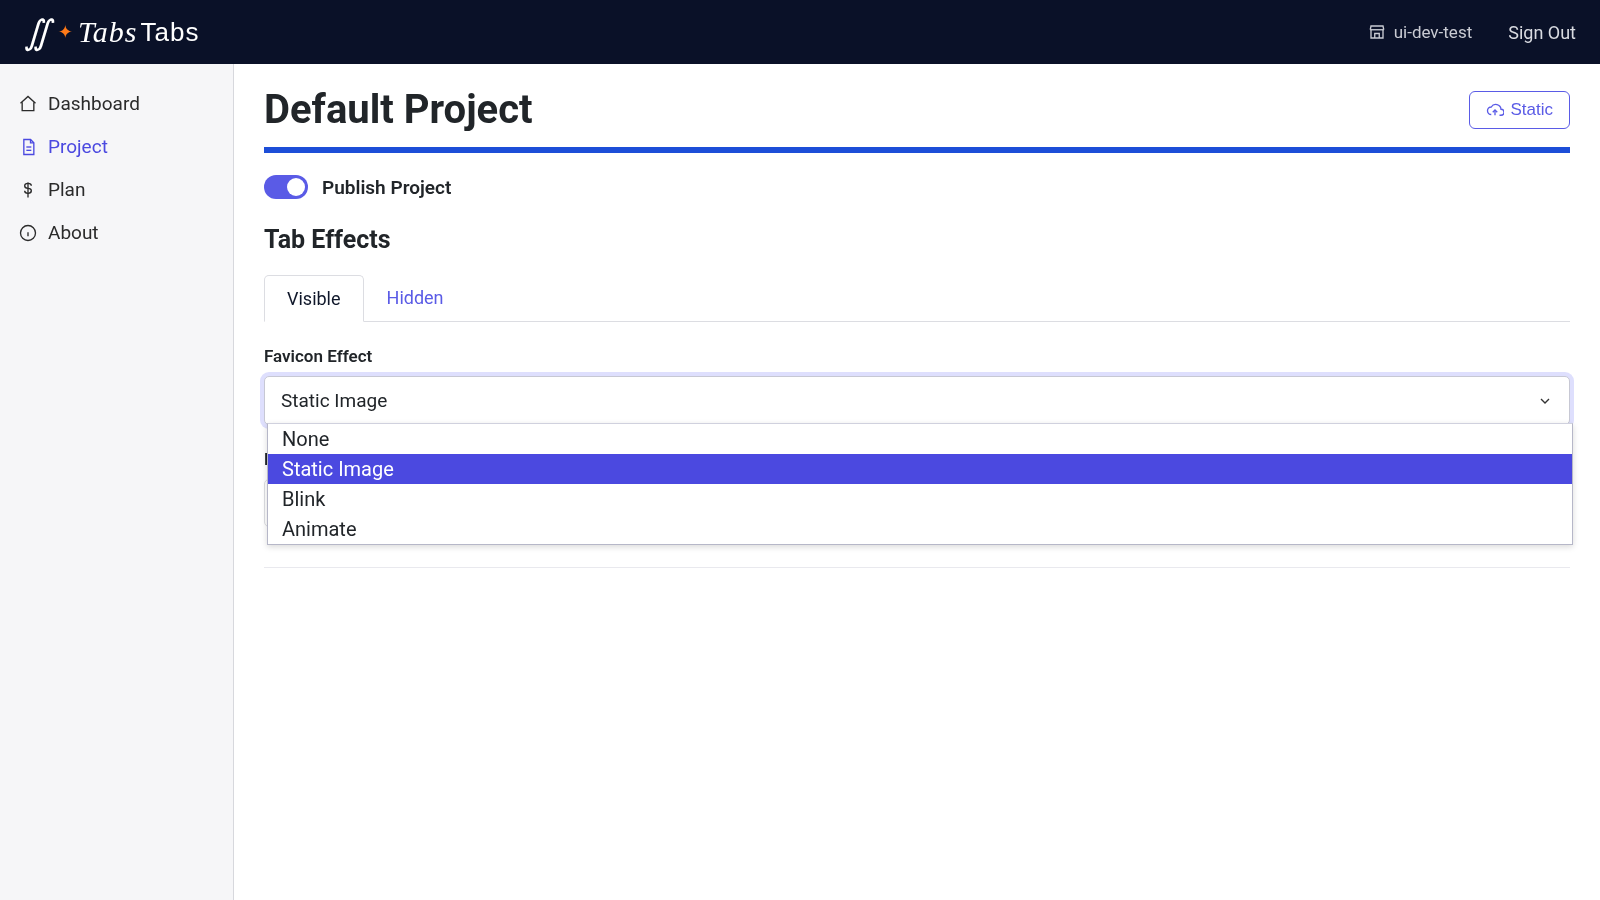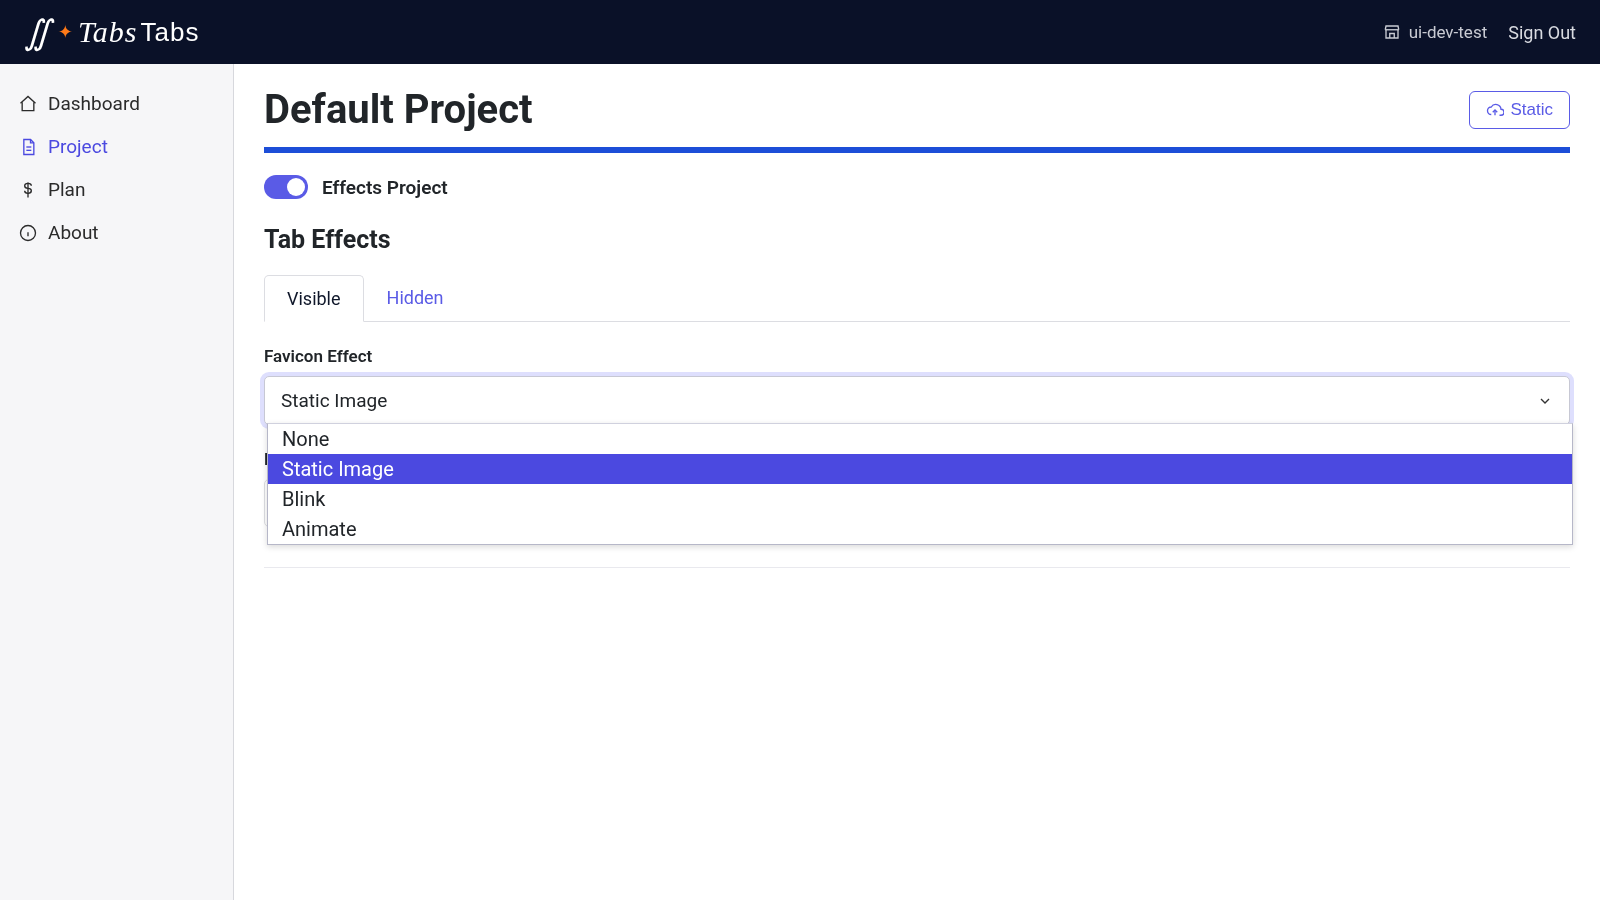--- a/index.html
+++ b/index.html
@@ -32,21 +32,21 @@
   }
   .logo .tilde {
     font-family: Georgia, serif;
     font-style: italic;
     font-size: 34px;
     margin-right: 2px;
   }
   .logo .star { color:#ff7a18; font-size:18px; font-style:normal; margin:0 2px; }
   .logo .hello { font-family: "Brush Script MT", cursive; }
   .logo .tabs { font-family: -apple-system, Arial, sans-serif; font-style: normal; font-size:26px; font-weight:500; margin-left:1px;}
-  .topbar-right { display:flex; align-items:center; gap:21px; }
+  .topbar-right { display:flex; align-items:center; gap:36px; }
   .user-chip { display:flex; align-items:center; gap:8px; color:#c9cbd3; font-size:17px; }
   .user-chip svg { stroke:#c9cbd3; }
   .signout { color:#d9dbe1; font-size:18px; cursor:pointer; }
 
   .body-row { display:flex; height:calc(900px - 64px); }
   .sidebar {
     width: 234px;
     background: #f6f6f8;
     border-right: 1px solid #d7d8dd;
     padding: 18px 14px;
@@ -201,21 +201,21 @@
             <path d="M9 15l3-3 3 3"></path>
         </svg>
         <span>Static</span>
       </button>
     </div>
 
     <div class="enable-row">
       <div class="switch">
         <div class="knob"></div>
       </div>
-      <span class="enable-label">Effects Project</span>
+      <span class="enable-label">Publish Project</span>
     </div>
 
     <h2 class="section-title">Tab Effects</h2>
 
     <div class="tabs-row">
       <div class="tab active">Visible</div>
       <div class="tab">Hidden</div>
     </div>
 
     <div class="field-label">Favicon Effect</div>

